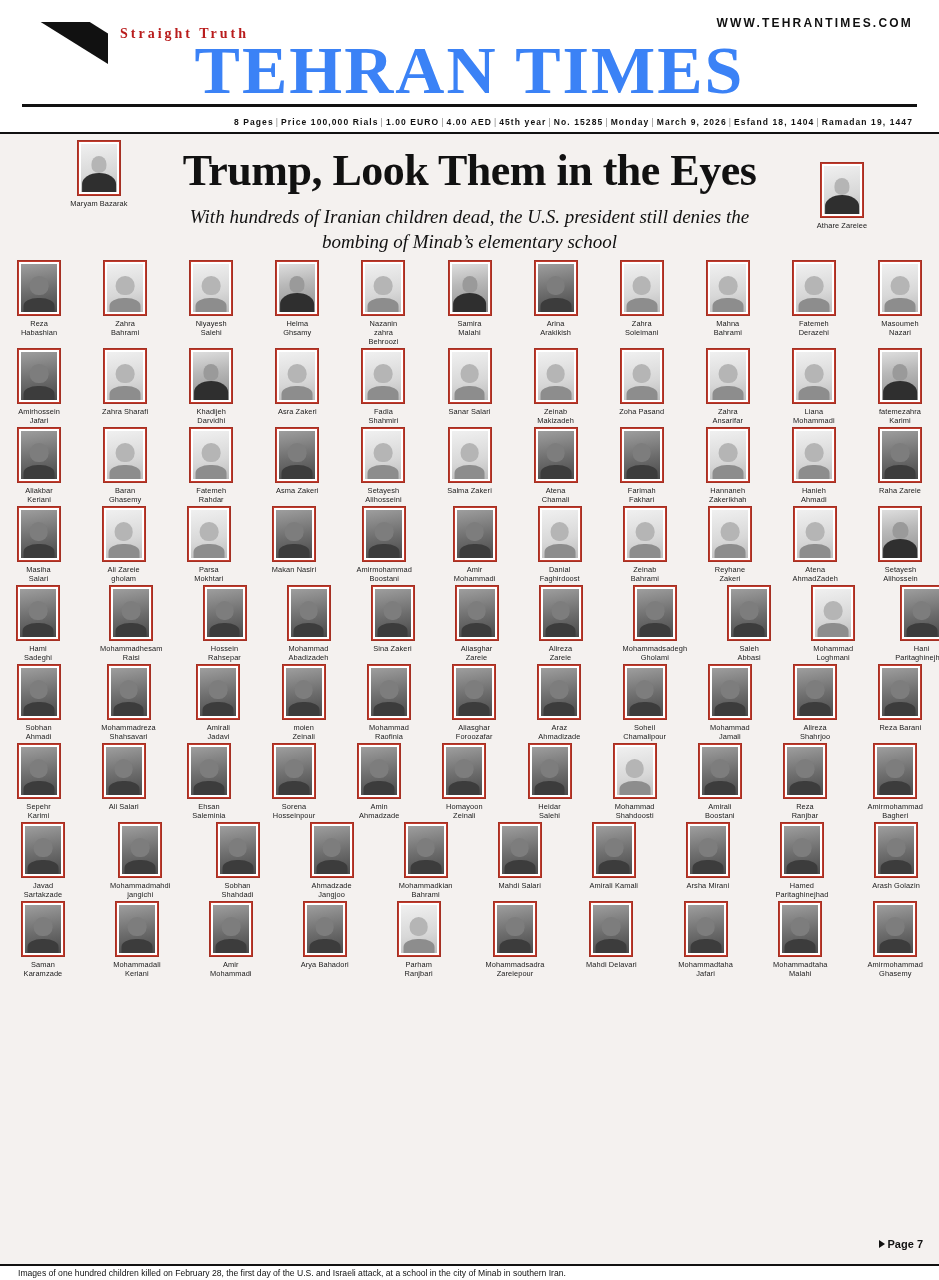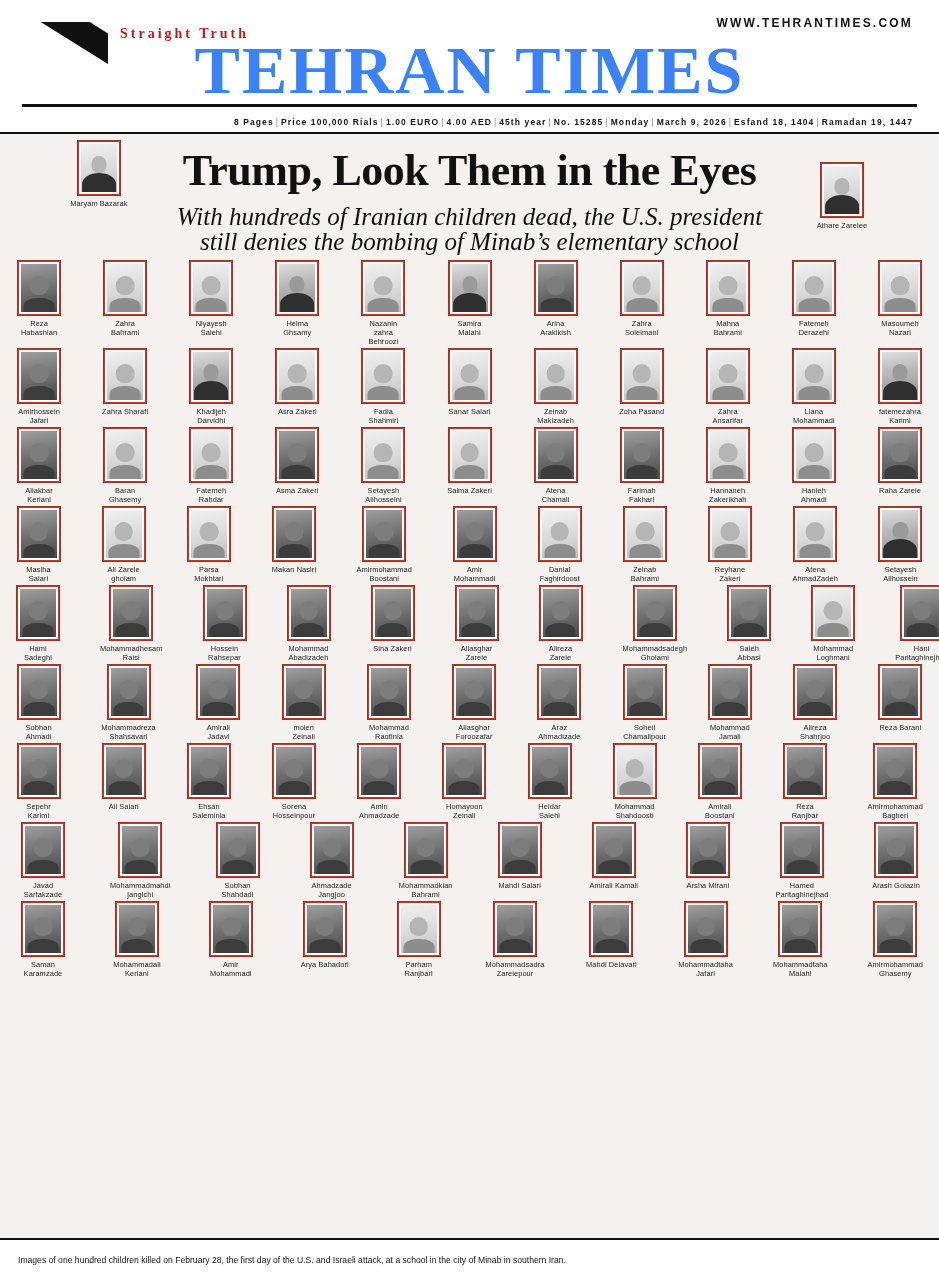--- a/index.html
+++ b/index.html
@@ -127,21 +127,21 @@
     font-size: 44px;
     line-height: 50px;
     letter-spacing: -0.5px;
     color: #111;
   }
   .subhead {
     margin: 8px auto 0 auto;
     width: 620px;
     font-family: "Liberation Serif", serif;
     font-style: italic;
-    font-size: 25px;
+    font-size: 19px;
     line-height: 25px;
     color: #111;
   }
   
   .corner-left { position: absolute; left: 58px; top: 6px; }
   .corner-right { position: absolute; right: 56px; top: 28px; }
   
   .grid-wrap {
     padding: 4px 16px 0 16px;
   }
@@ -222,21 +222,21 @@
     color: #1a1a1a;
     letter-spacing: .1px;
     min-height: 9px;
   }
   
   .footer {
     position: absolute;
     left: 0;
     right: 0;
     bottom: 0;
-    height: 42px;
+    height: 16px;
     background: #ffffff;
     border-top: 2px solid #111;
     display: flex;
     align-items: center;
     padding: 0 18px;
     box-sizing: border-box;
   }
   .footer-text {
     font-family: "Liberation Sans", sans-serif;
     font-size: 8.6px;

